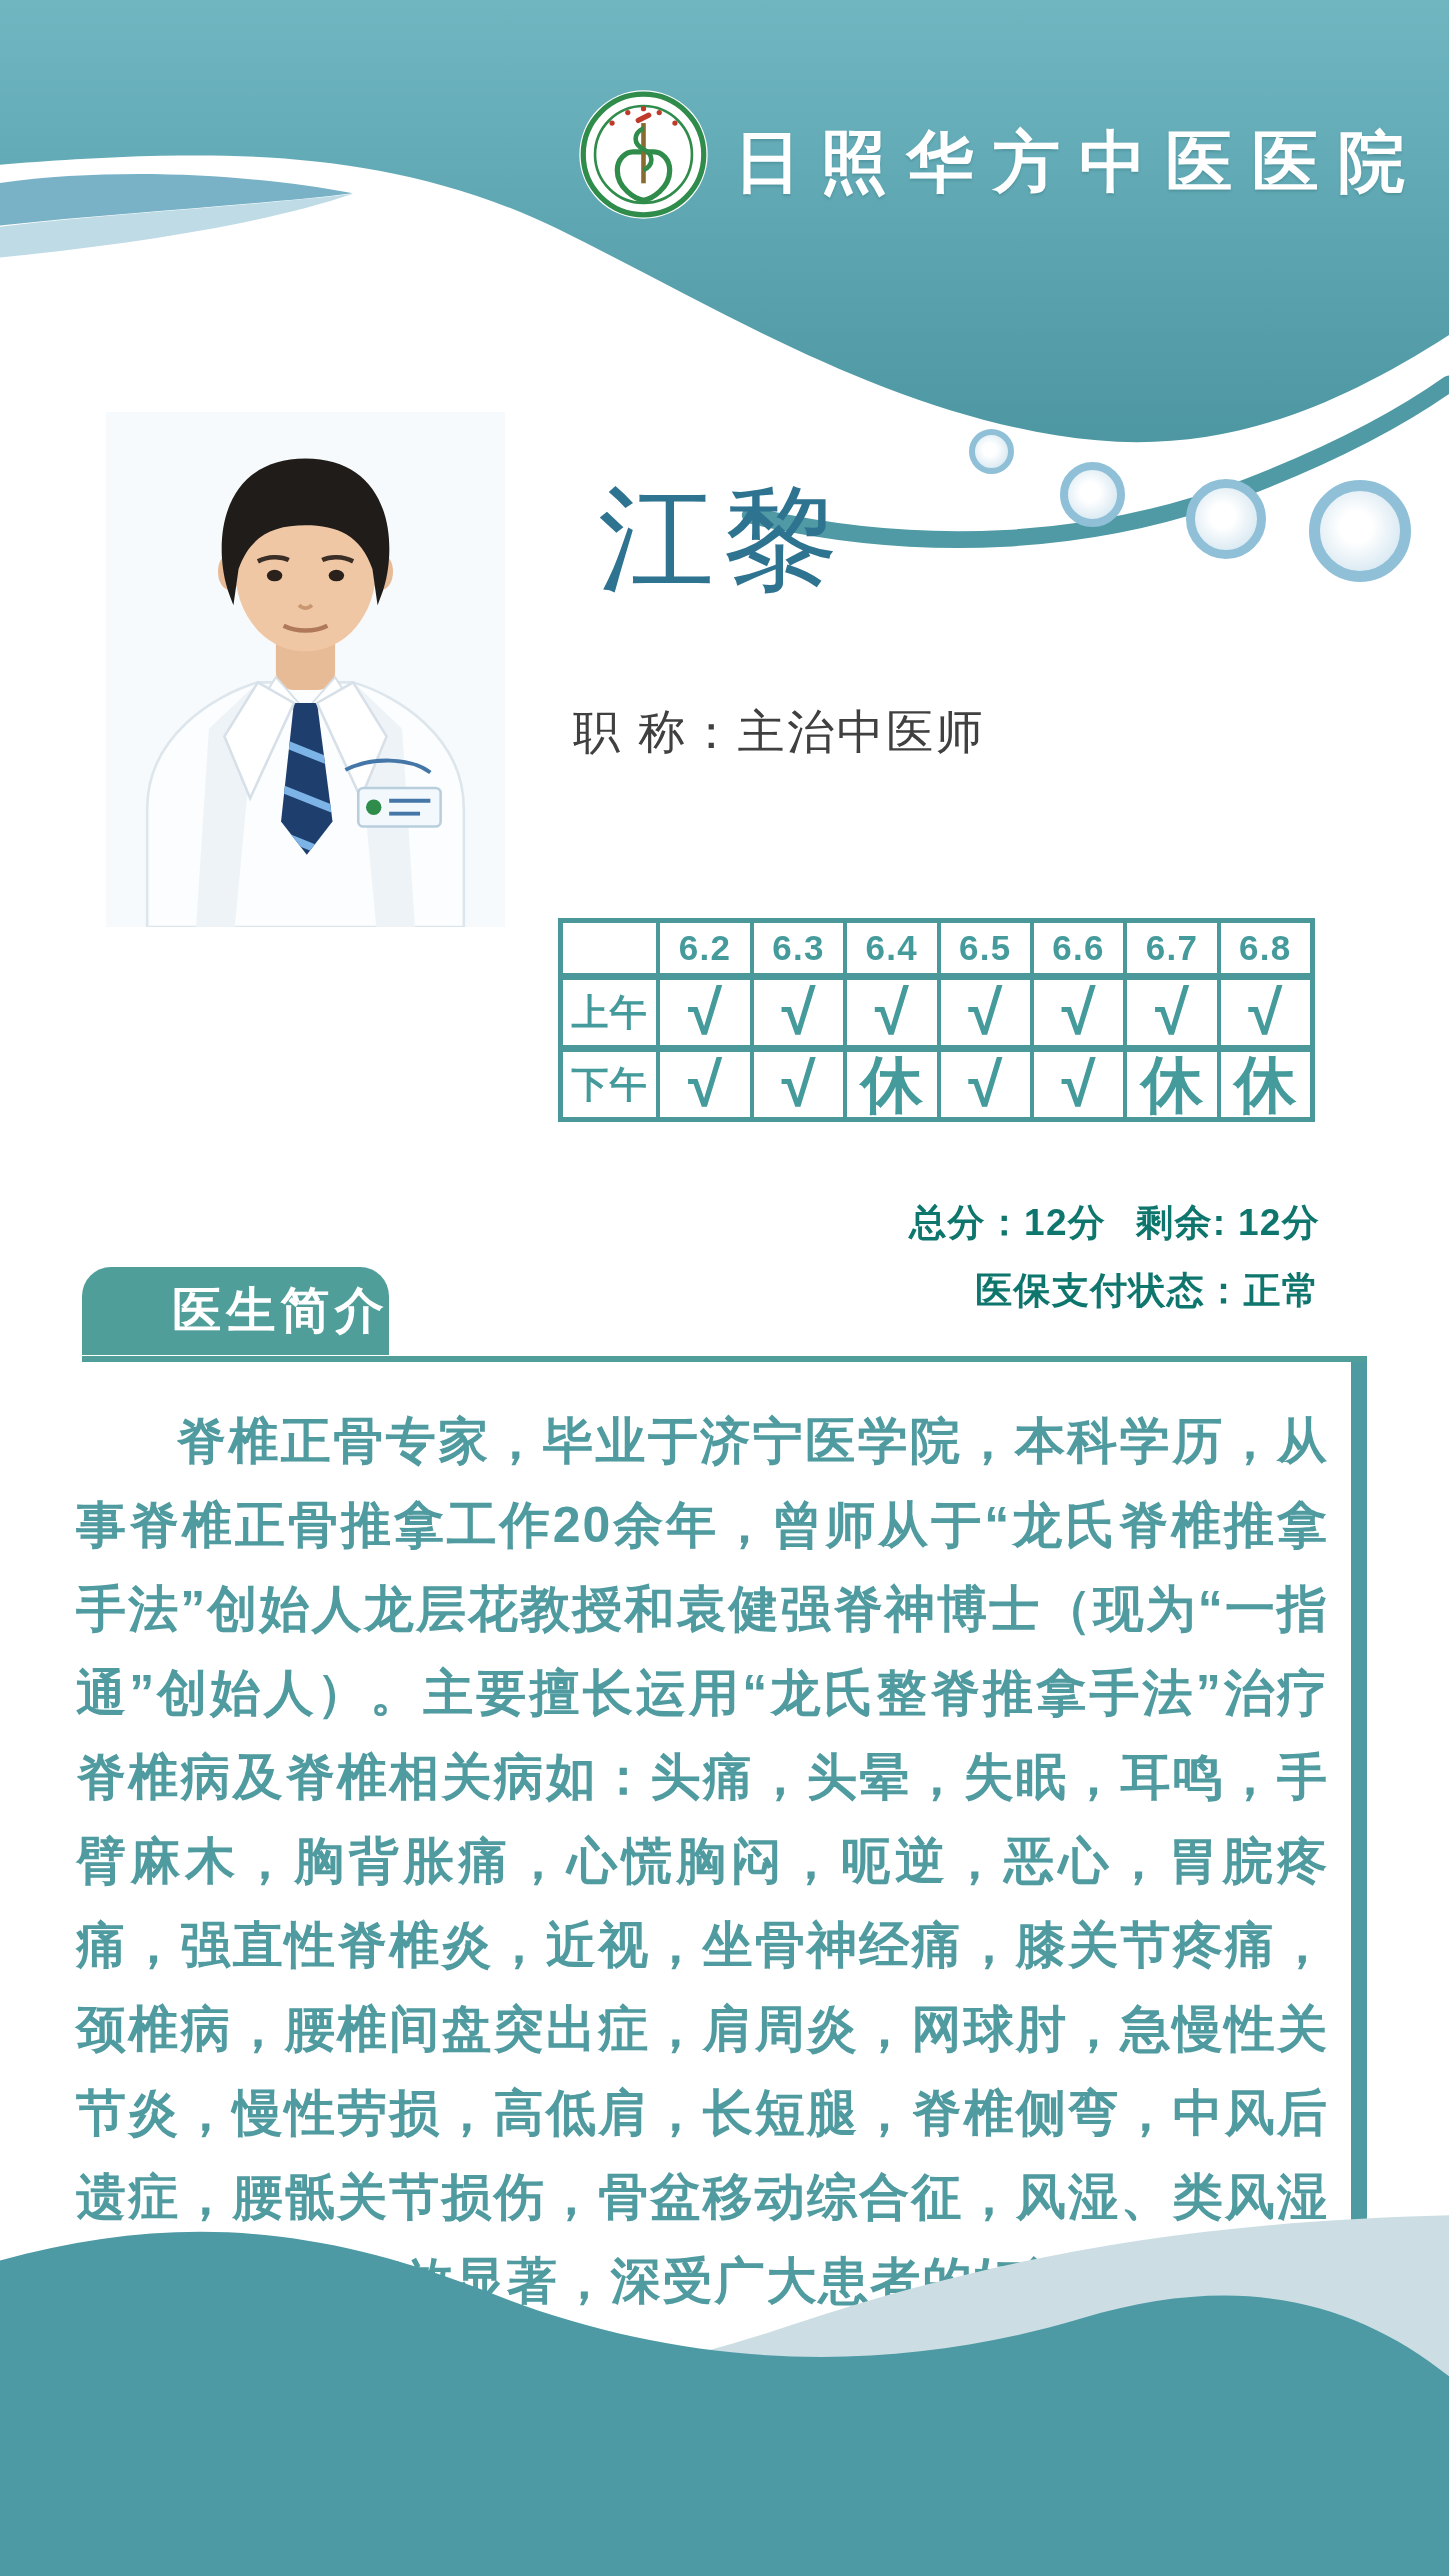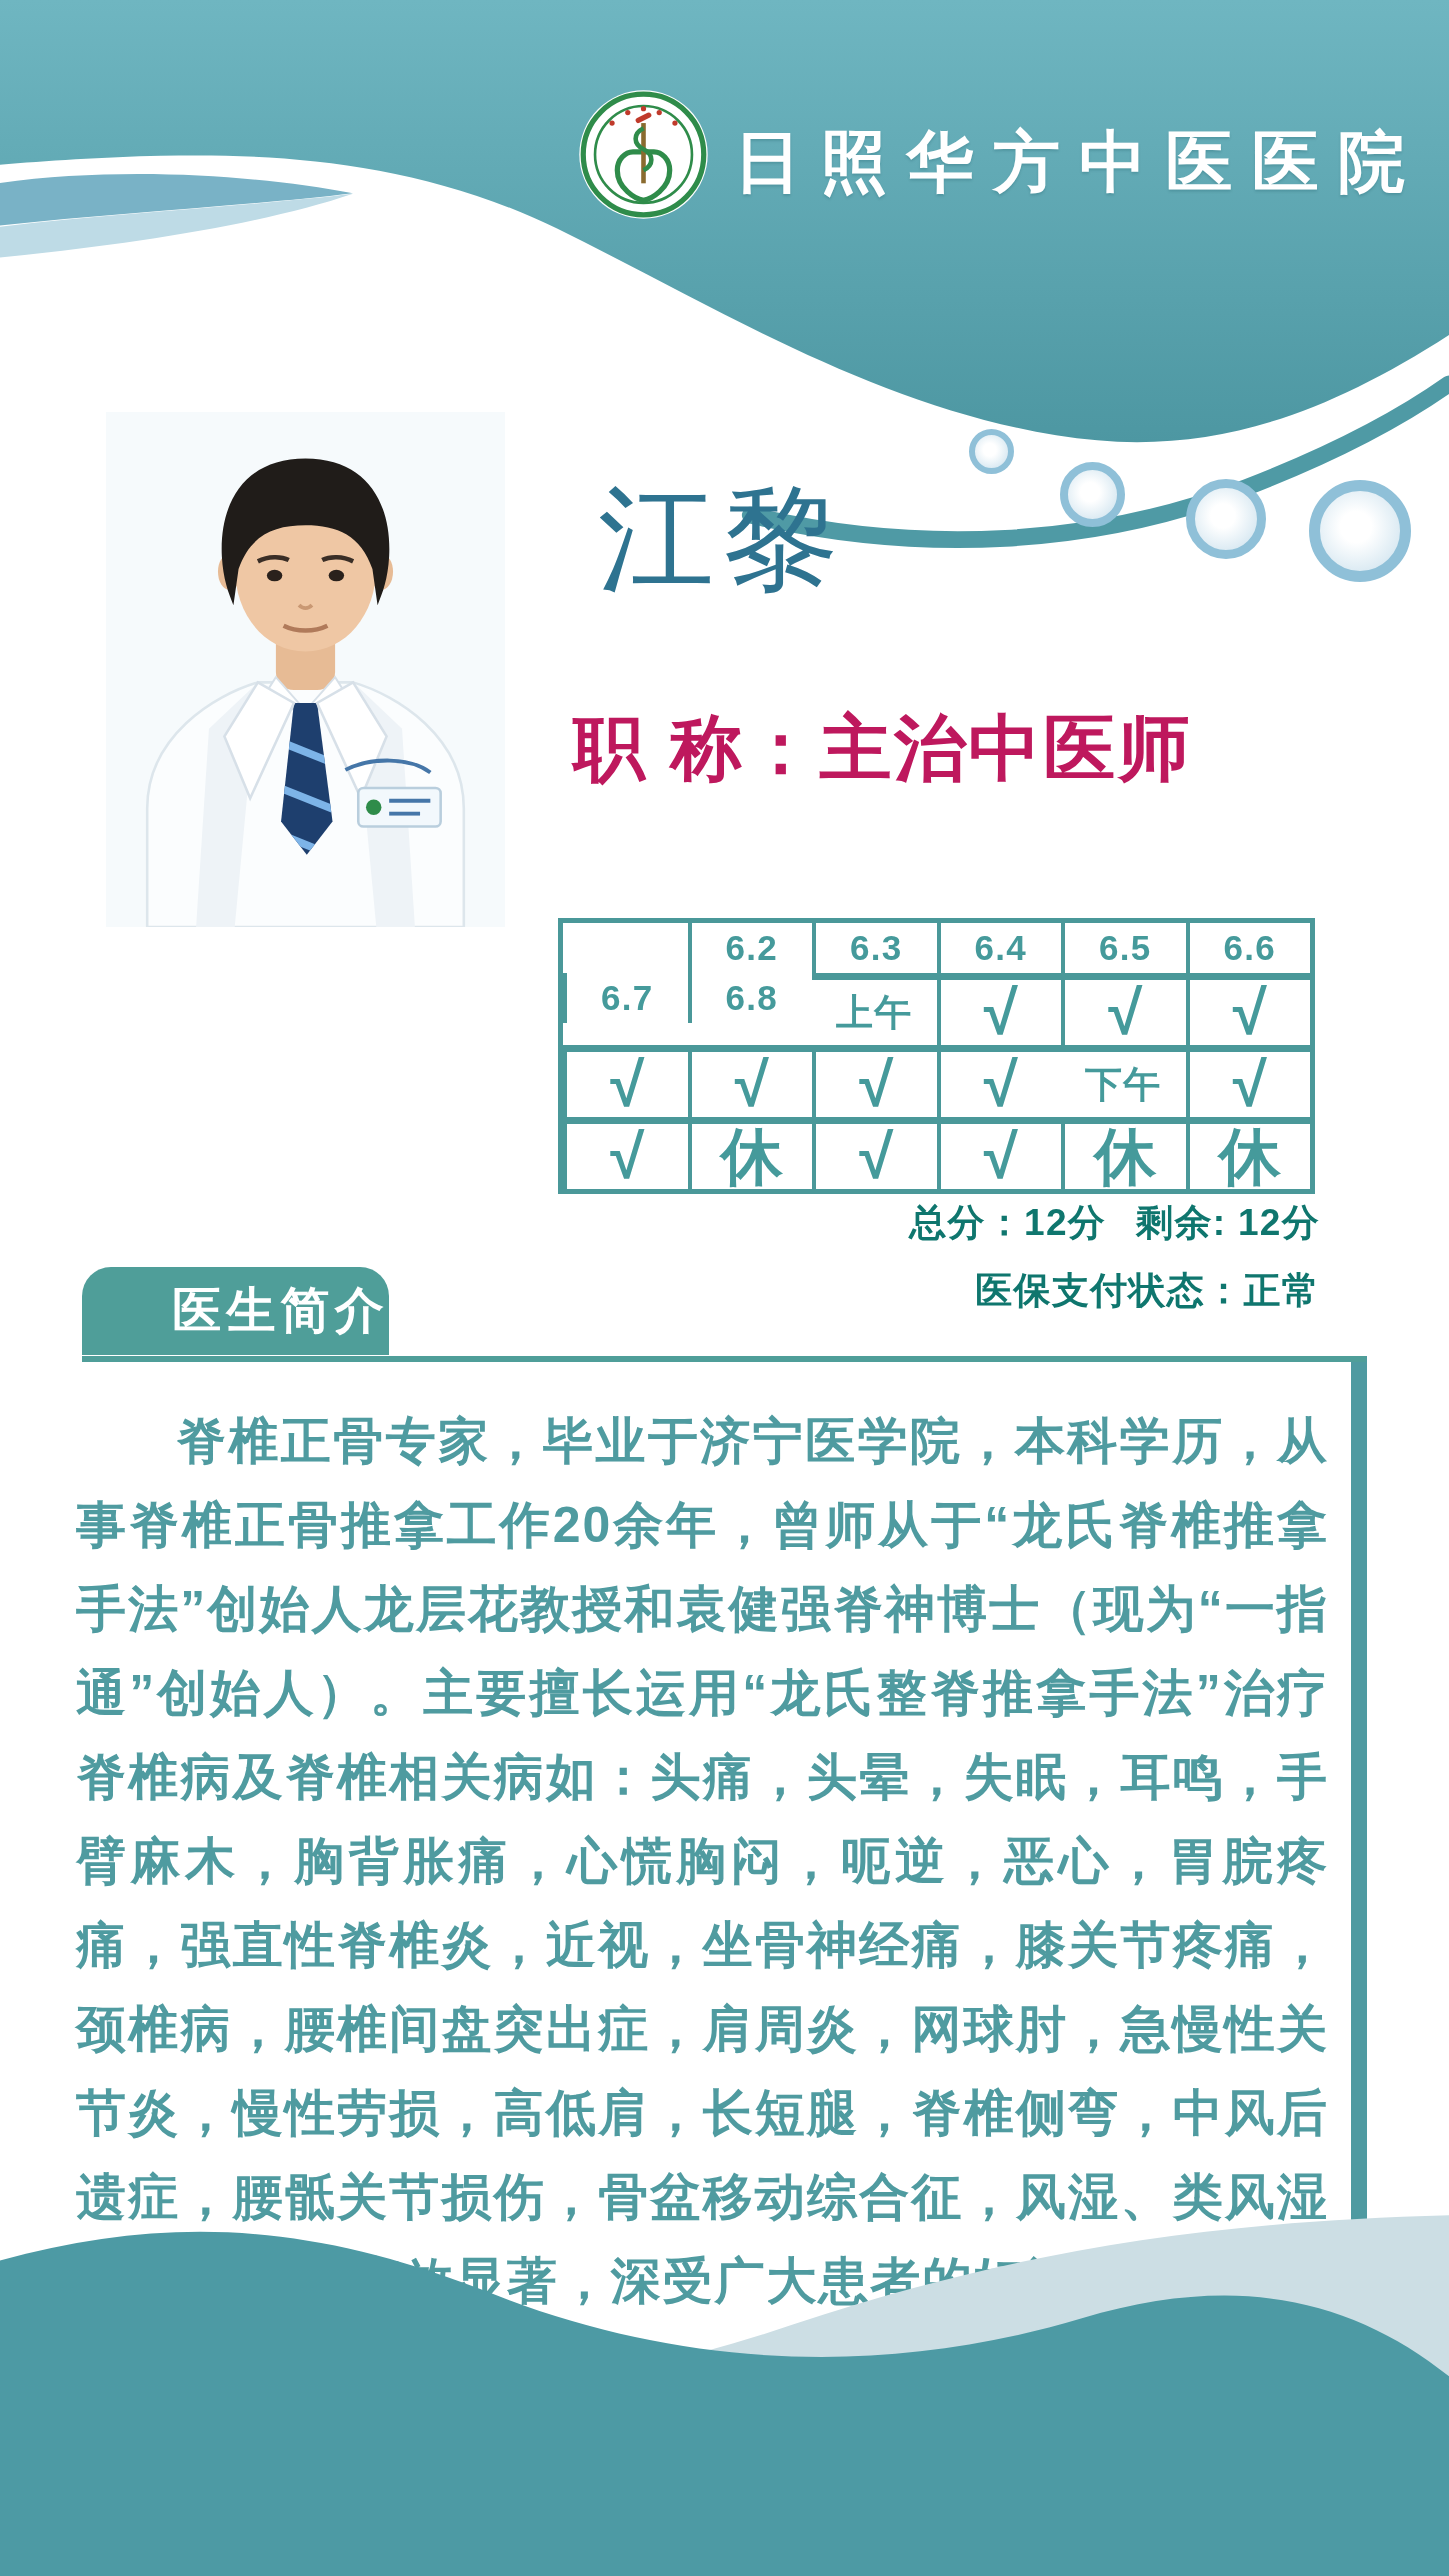--- a/index.html
+++ b/index.html
@@ -24,28 +24,28 @@
   #bubble-4{left:1309px;top:480px;width:80px;height:80px;border-width:11.6px;}
 
   
   #doctor-photo{position:absolute;left:106px;top:412px;width:399px;height:515px;z-index:2;
         background:#f6fafc;}
 
   
   #doctor-name{position:absolute;left:598px;top:482px;z-index:3;color:#2e7390;
         font-family:"Liberation Serif", serif;font-weight:normal;font-size:116px;
         letter-spacing:9px;line-height:1;}
-  .info-line{position:absolute;left:573px;z-index:3;color:#be185d;font-weight:bold;
-        font-size:72px;white-space:nowrap;letter-spacing:2.6px;}
+  .info-line{position:absolute;left:573px;z-index:3;color:#404040;font-weight:normal;
+        font-size:47px;white-space:nowrap;letter-spacing:2.6px;}
   #title-line{top:701px;}
   #time-line{top:810px;}
 
   
   #schedule-table{position:absolute;left:558px;top:918px;width:757px;z-index:3;
-        display:grid;grid-template-columns:repeat(6,1fr);
+        display:grid;grid-template-columns:repeat(8,1fr);
         border:5.2px solid #4a9899;background:#ffffff;box-sizing:border-box;}
   .st-cell{display:flex;align-items:center;justify-content:center;
         border-left:4.5px solid #4a9899;border-top:7.7px solid #4a9899;
         color:#459a9b;box-sizing:border-box;background:#fff;}
   .st-cell.c0{border-left:none;}
   .st-cell.r0{border-top:none;}
   .st-head{height:50px;font-size:35px;font-weight:600;letter-spacing:1.3px;}
   .st-mark{height:72px;font-size:62px;font-weight:bold;}
   .st-rowlabel{font-size:37px;font-weight:bold;letter-spacing:1.3px;}
 

